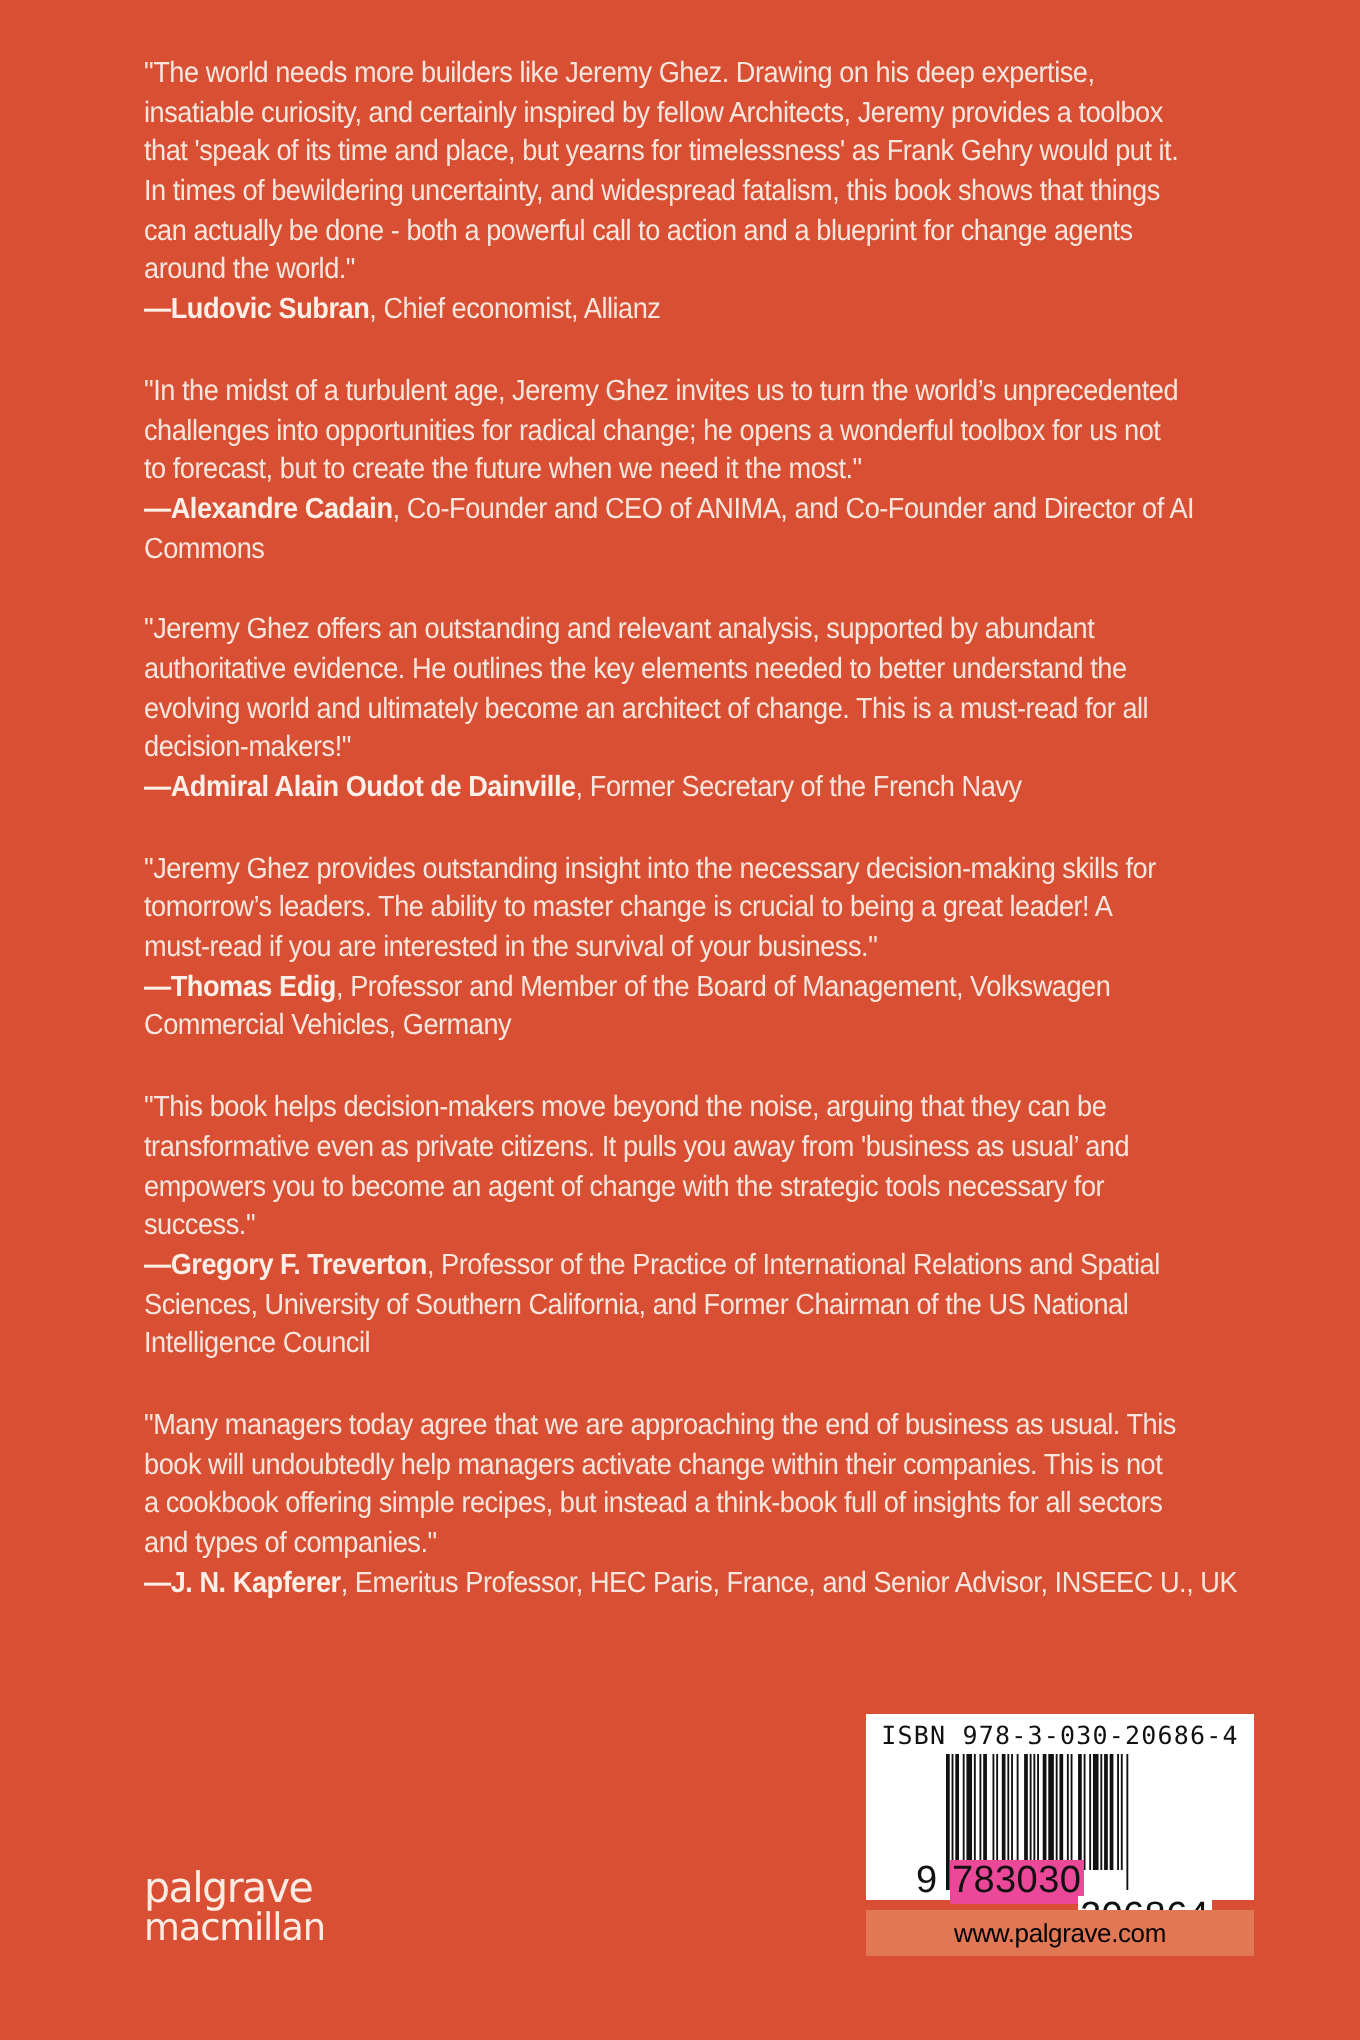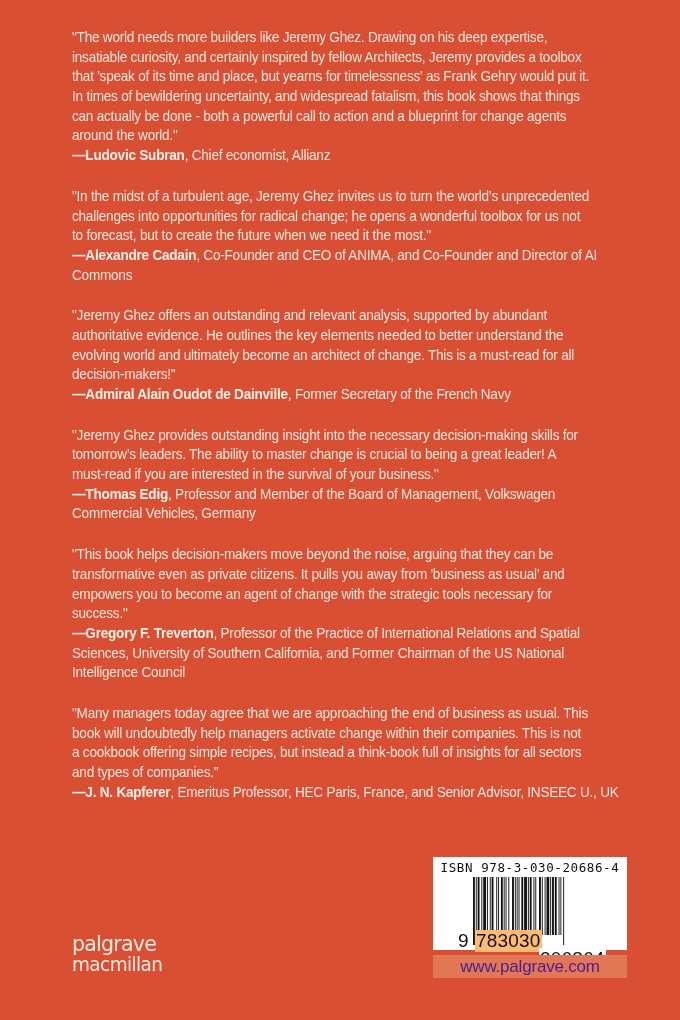--- a/index.html
+++ b/index.html
@@ -90,39 +90,39 @@
     }
     .digit-first {
       position: absolute;
       left: 0;
       top: 0;
     }
     .digit-left {
       position: absolute;
       left: 17px;
       top: 0;
-      background: #fdba74;
+      background: #ec4899;
       padding: 0 1px;
     }
     .digit-right {
       position: absolute;
       left: 81px;
       top: 18px;
       background: #fff;
       padding: 0 1px;
     }
     .url-bar {
       position: absolute;
       left: 0;
       top: 98px;
       width: 194px;
       height: 23px;
       background: #E27756;
-      color: #4c1d95;
-      font-size: 17px;
+      color: #000000;
+      font-size: 13px;
       line-height: 23px;
       text-align: center;
       letter-spacing: -0.2px;
     }
     
     .logo {
       position: absolute;
       left: 72px;
       top: 934px;
       color: #FAEBE3;

